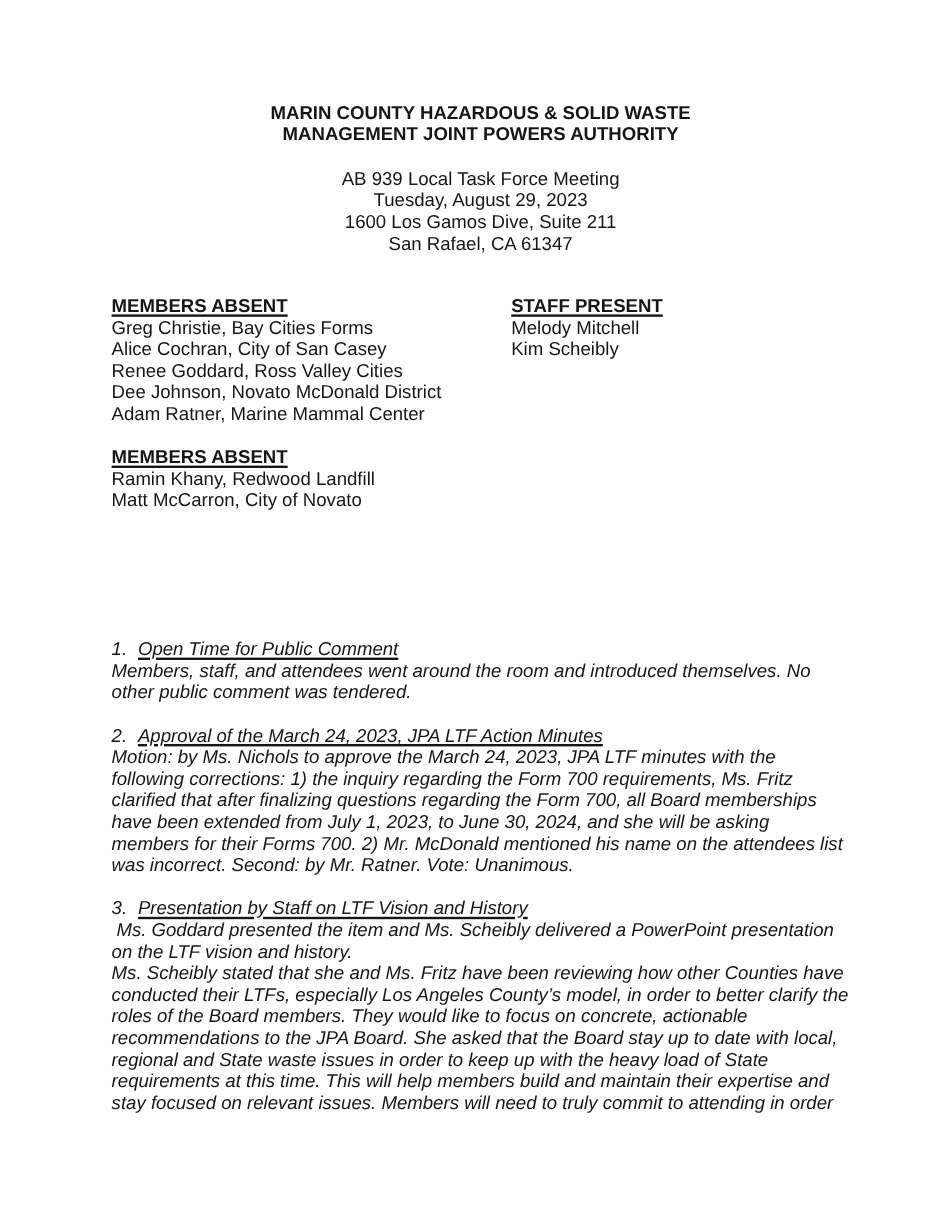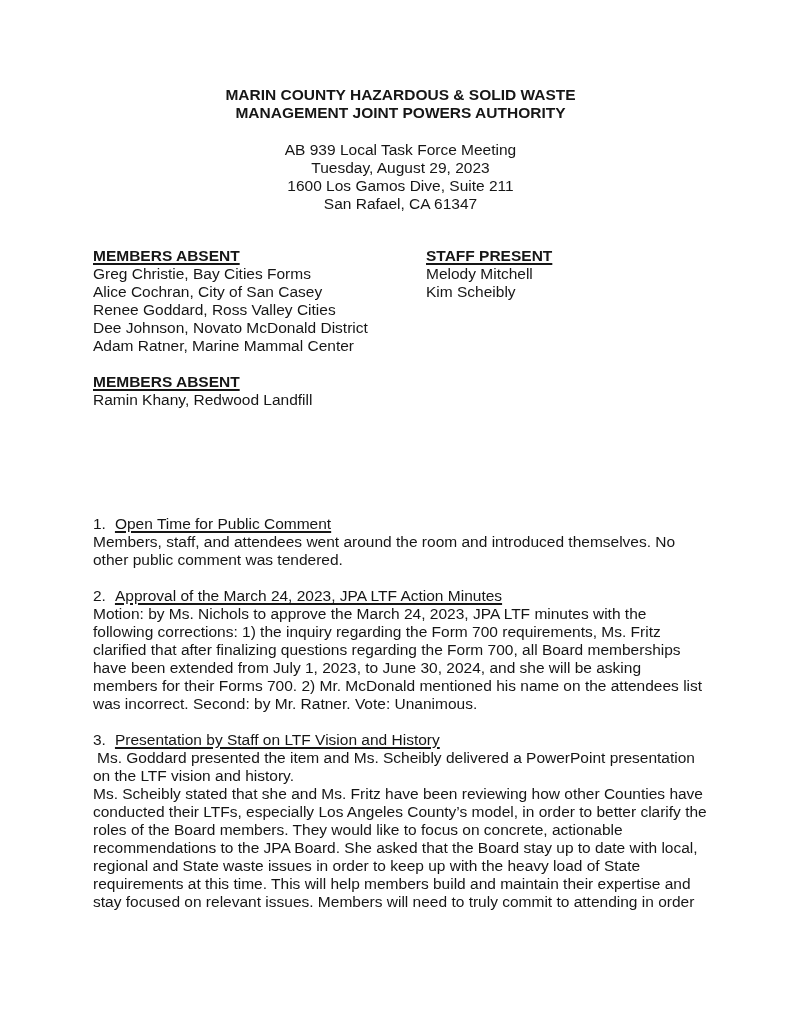--- a/index.html
+++ b/index.html
@@ -33,21 +33,21 @@
   .col-left  { flex: 0 0 333px; width: 333px; }
   .col-right { flex: 1 1 auto; min-width: 0; }
   .group-heading {
     font-weight: 700;
     text-decoration: underline;
     text-decoration-thickness: 1.5px;
     text-underline-offset: 2px;
   }
   .group-gap { margin-top: 18px; }
 
-  .minutes { margin-top: 106px; }
+  .minutes { margin-top: 106px; font-style: italic; }
   .agenda-item { margin-bottom: 18px; }
   .agenda-item:last-child { margin-bottom: 0; }
   .item-num { display: inline-block; margin-right: 9px; }
   .item-title {
     text-decoration: underline;
     text-decoration-thickness: 1.5px;
     text-underline-offset: 2px;
   }
   p.para { margin: 0; }
   p.para-indent { text-indent: 4px; }
@@ -77,20 +77,21 @@
           <div class="group-heading">MEMBERS ABSENT</div>
           <div>Greg Christie, Bay Cities Forms</div>
           <div>Alice Cochran, City of San Casey</div>
           <div>Renee Goddard, Ross Valley Cities</div>
           <div>Dee Johnson, Novato McDonald District</div>
           <div>Adam Ratner, Marine Mammal Center</div>
         </div>
         <div class="group-gap">
           <div class="group-heading">MEMBERS ABSENT</div>
           <div>Ramin Khany, Redwood Landfill</div>
+          <div>Matt McCarron, City of Novato</div>
         </div>
       </div>
       <div class="col-right">
         <div>
           <div class="group-heading">STAFF PRESENT</div>
           <div>Melody Mitchell</div>
           <div>Kim Scheibly</div>
         </div>
       </div>
     </section>

